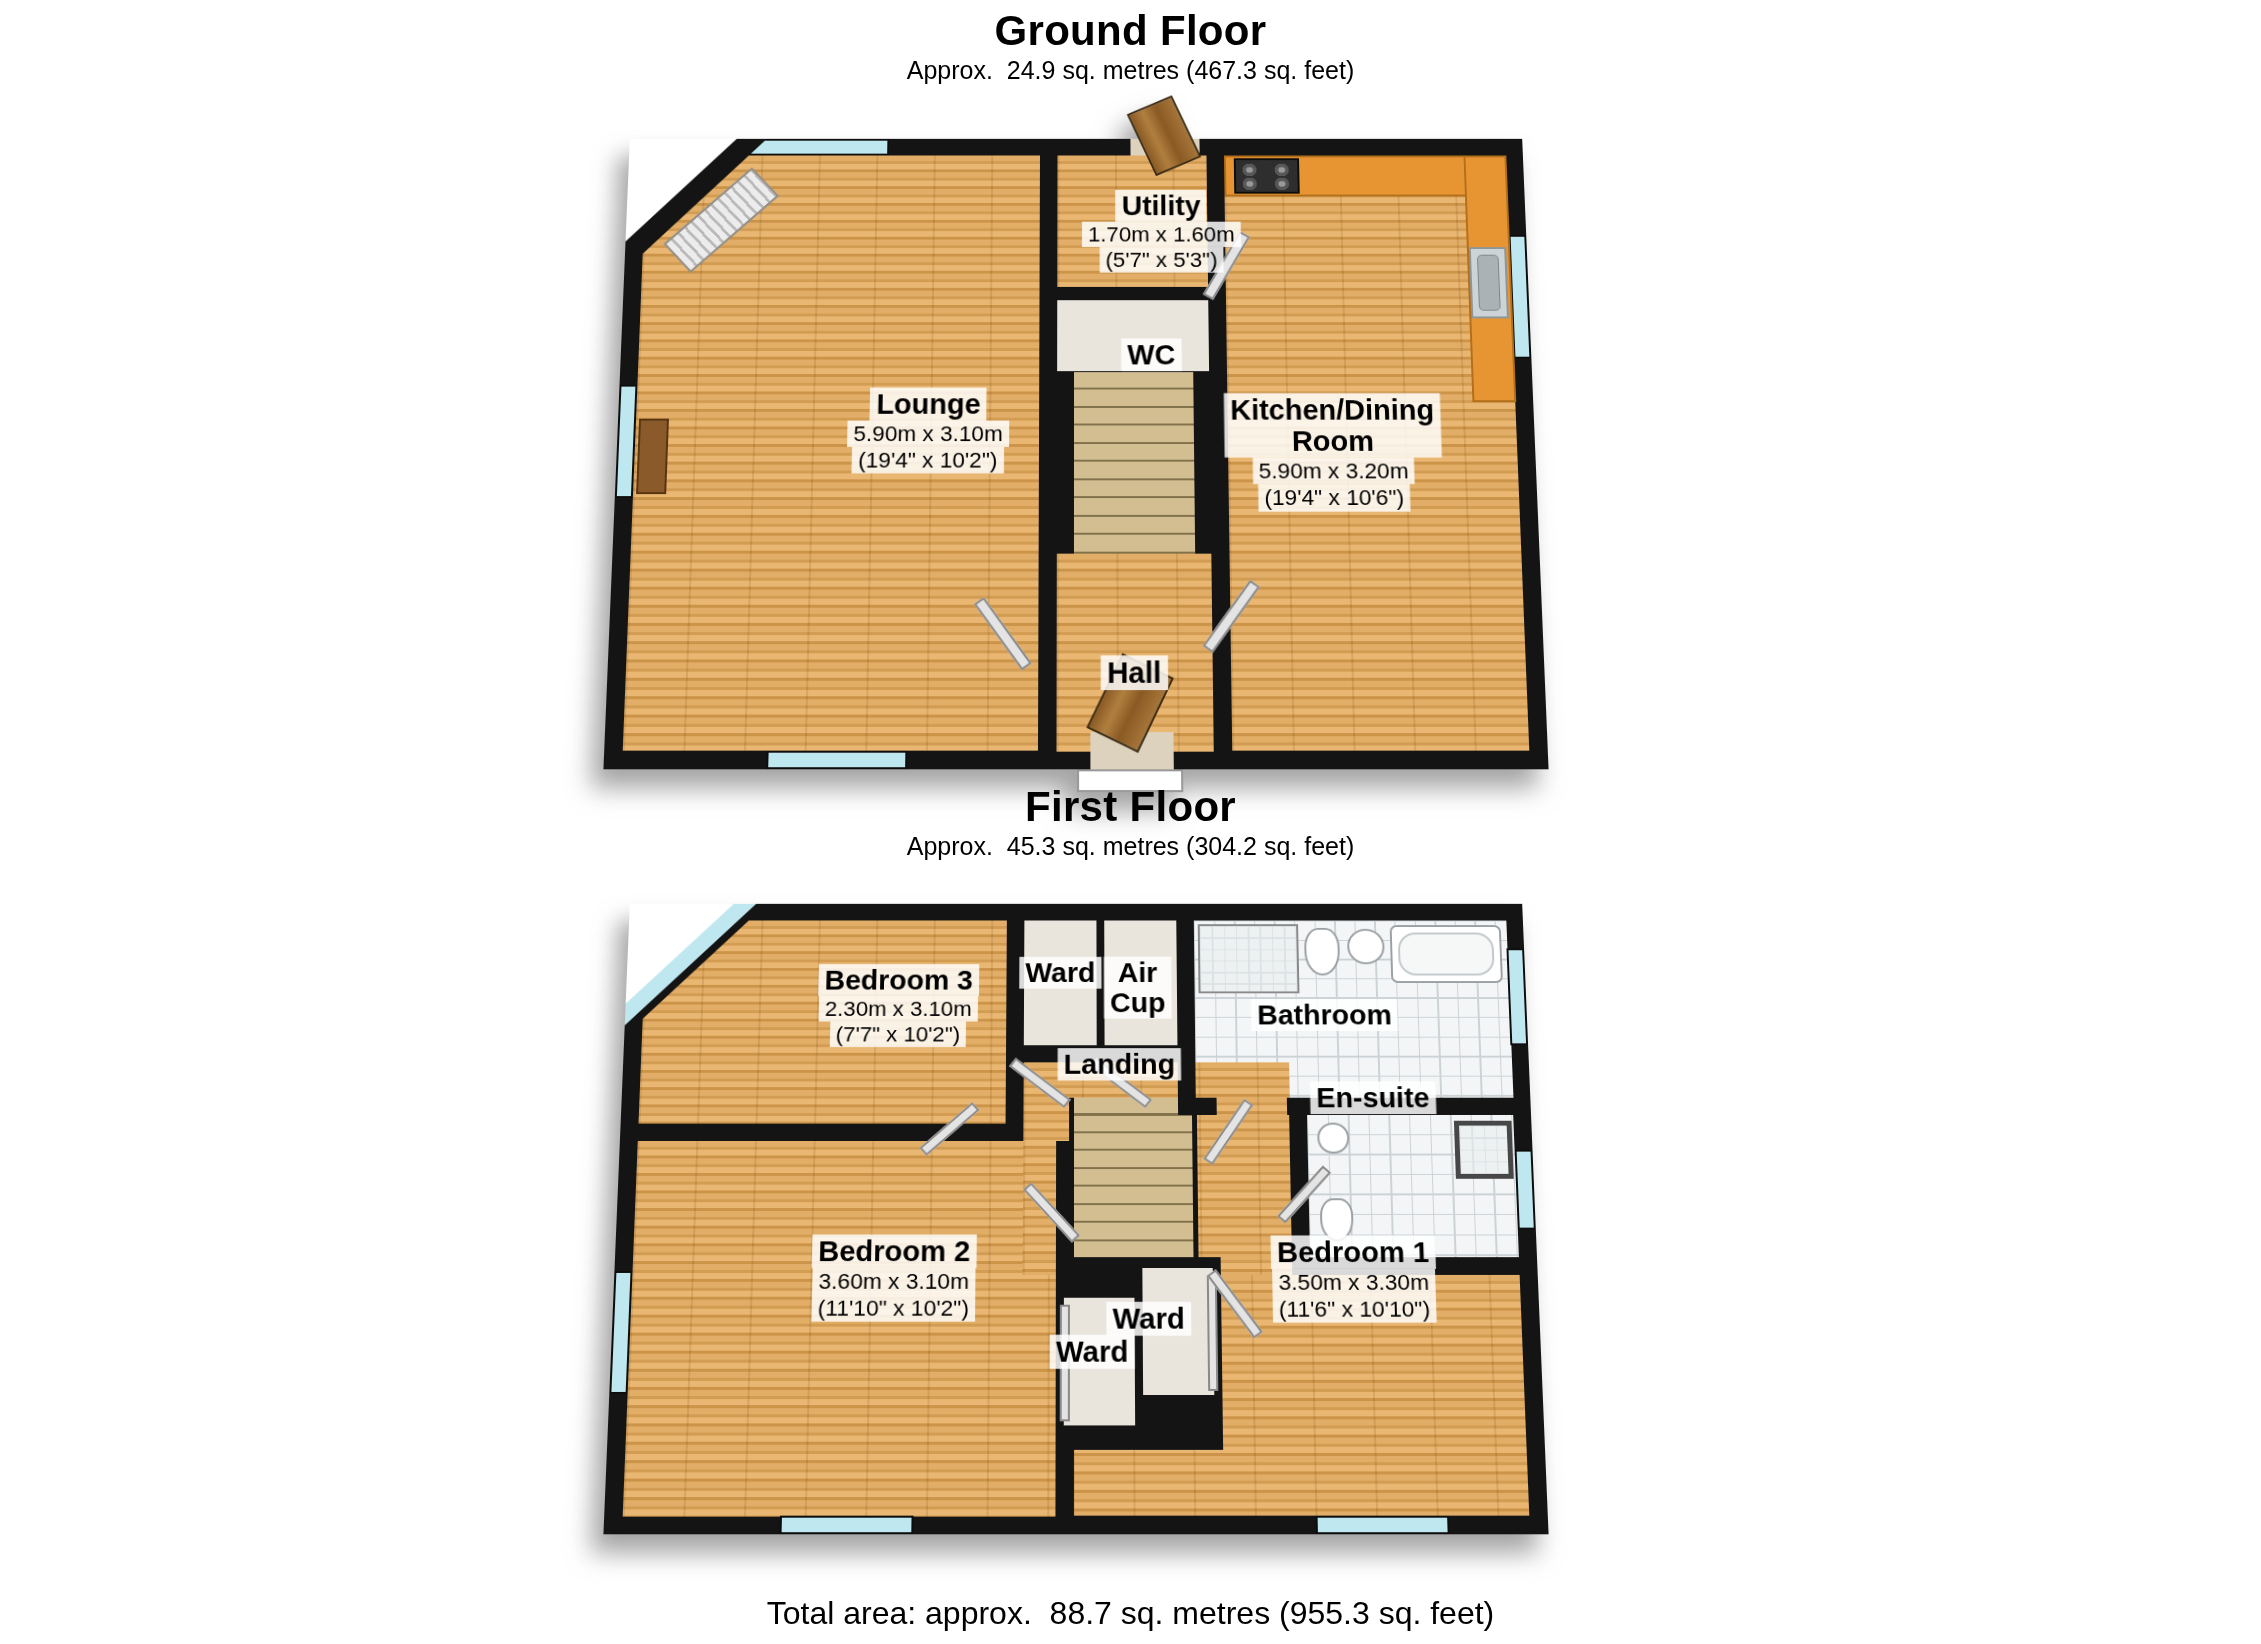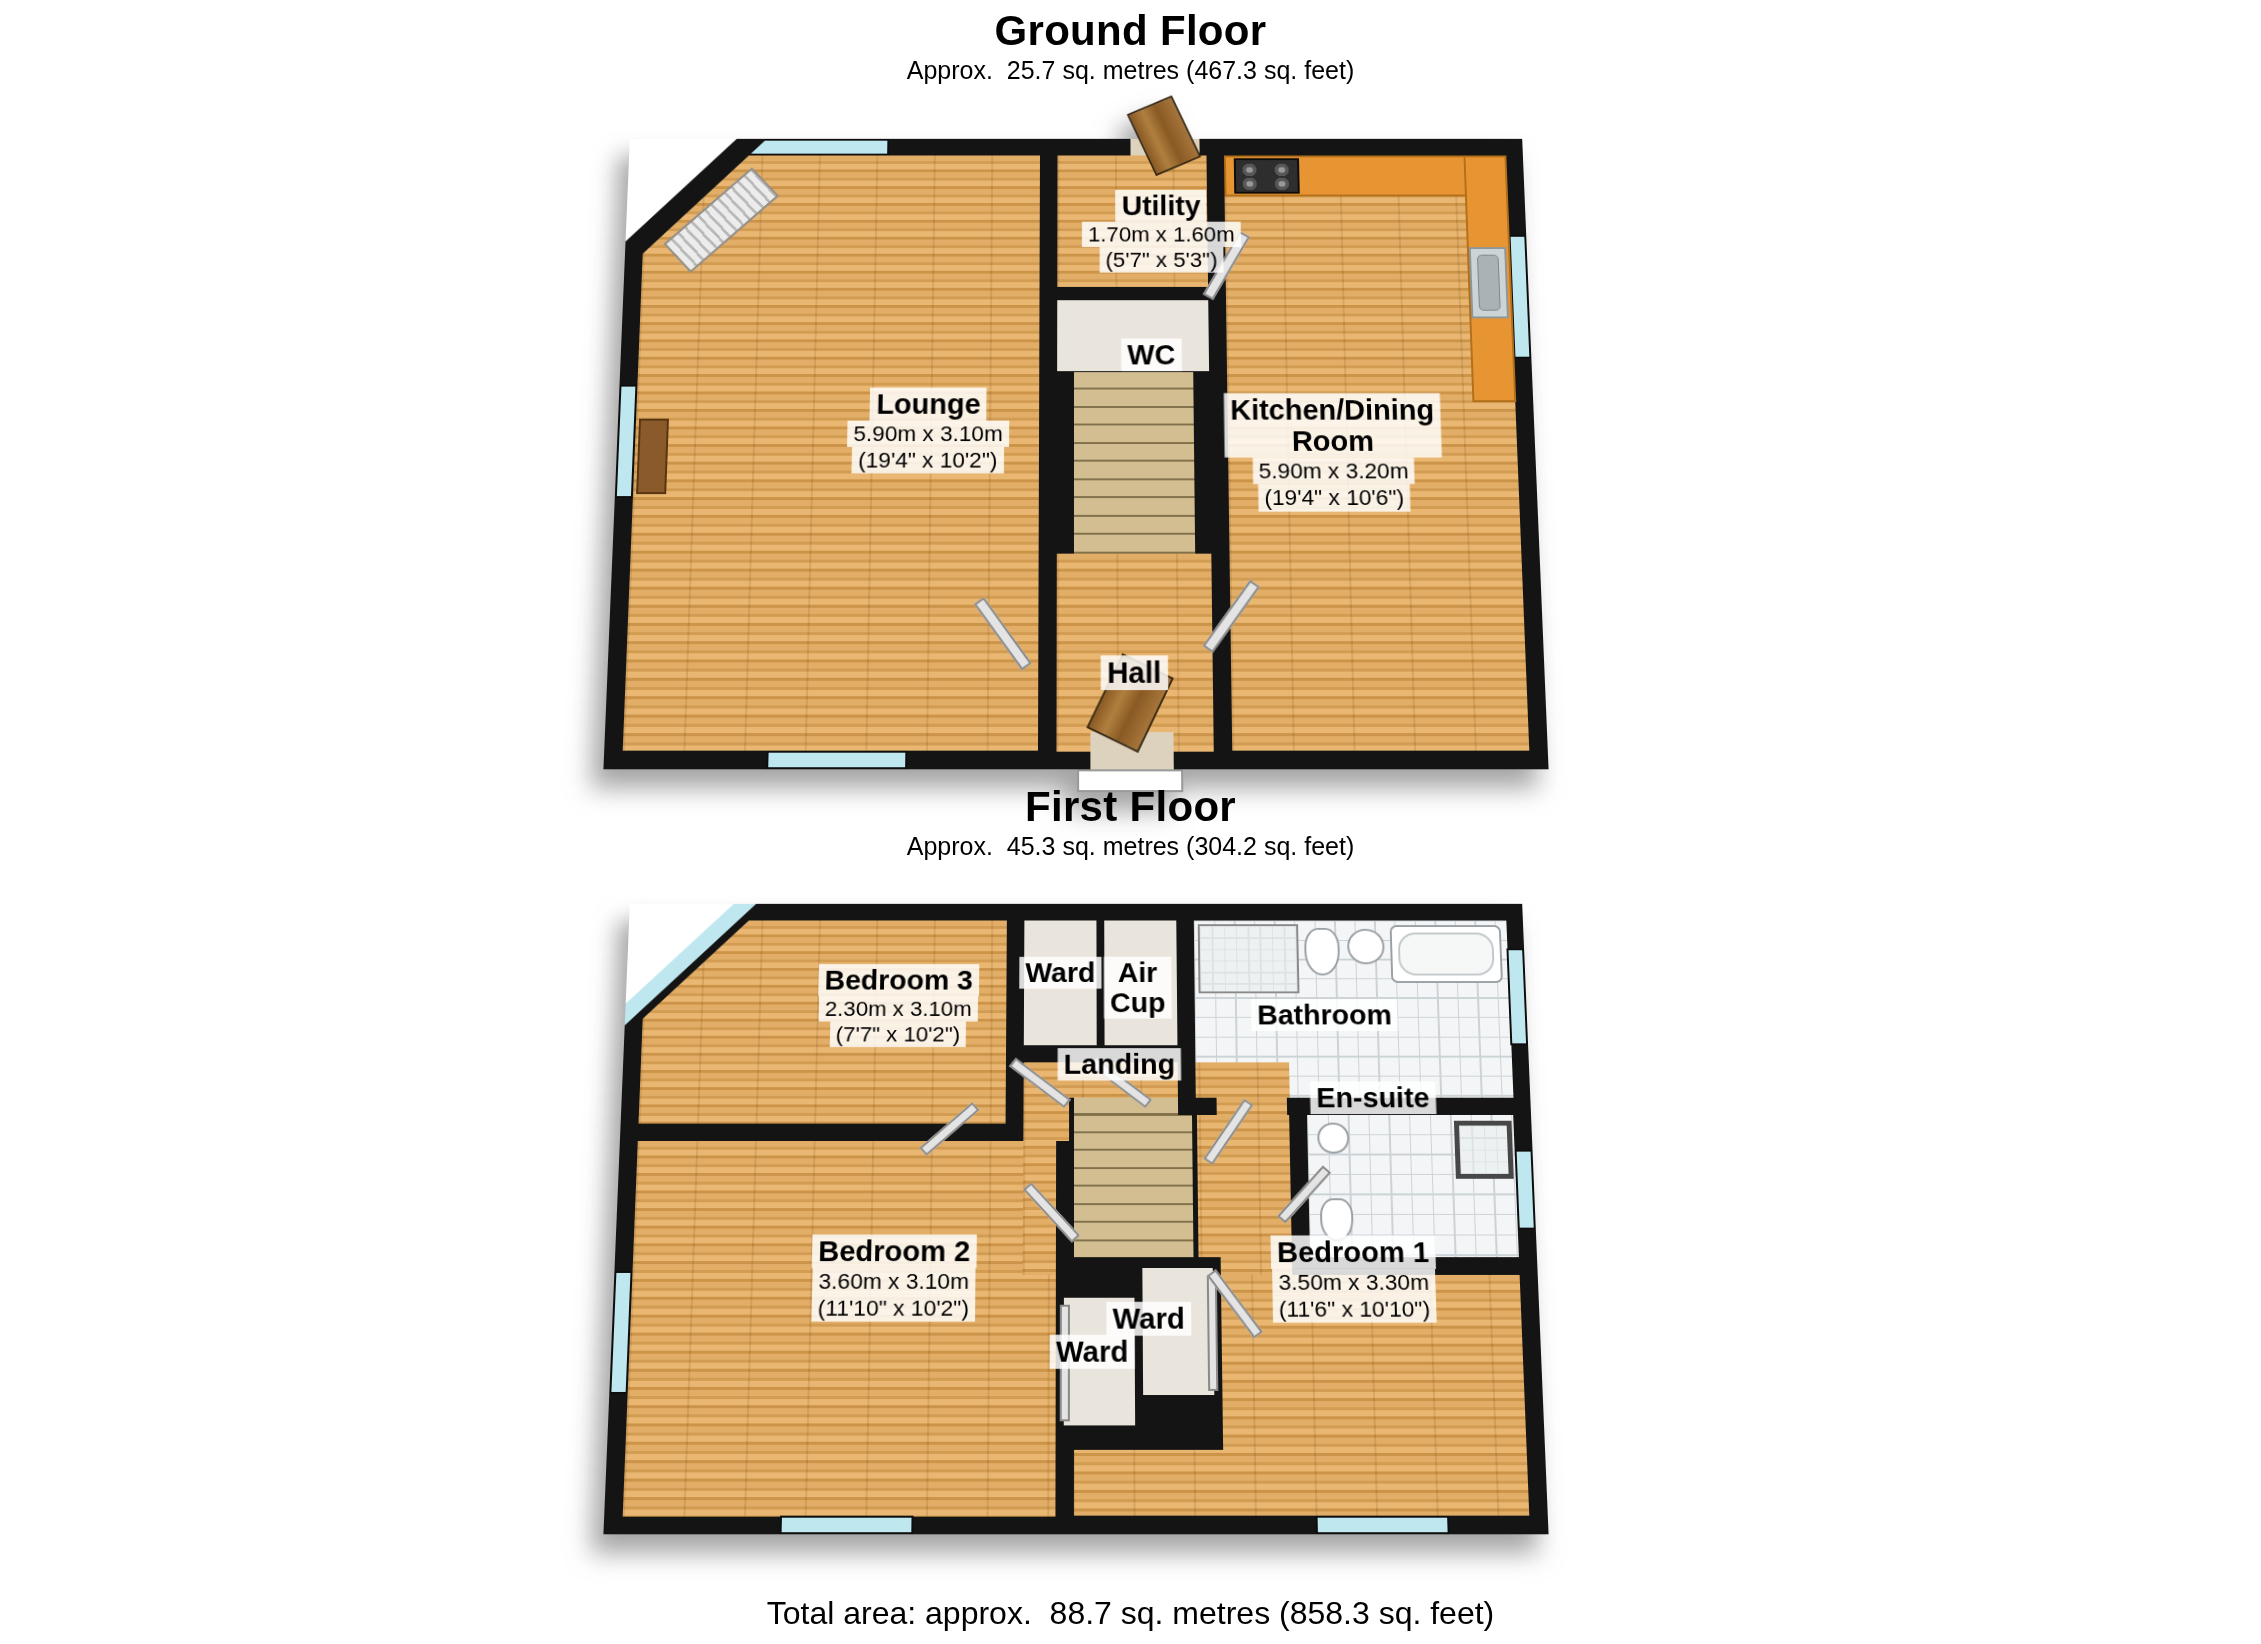--- a/index.html
+++ b/index.html
@@ -56,21 +56,21 @@
          background:rgba(255,255,255,0.84);padding:0.7px 6.2px}
   .rdim{display:inline-block;font-size:22.6px;line-height:1.14;
         background:rgba(255,255,255,0.84);padding:0.7px 6.2px}
   .wrap-kitchen{max-width:233px}
   .wrap-air{max-width:69px}
 </style>
 </head>
 <body>
 
 <div class="hdr title" style="top:6.9px">Ground Floor</div>
-<div class="hdr subtitle" style="top:56px">Approx.  25.7 sq. metres (467.3 sq. feet)</div>
+<div class="hdr subtitle" style="top:56px">Approx.  24.9 sq. metres (467.3 sq. feet)</div>
 
 <div class="plan" style="left:617px;top:123px">
 
   <div class="a wood" style="left:18px;top:18px;width:404px;height:608px"></div>
   <div class="a wood" style="left:440px;top:18px;width:153px;height:140px"></div>
   <div class="a pale" style="left:440px;top:171px;width:153px;height:75px"></div>
   <div class="a stairs" style="left:452px;top:247px;width:130px;height:185px"></div>
   <div class="a wood" style="left:440px;top:432px;width:153px;height:195px"></div>
   <div class="a wood" style="left:611px;top:18px;width:289px;height:608px"></div>
 
@@ -229,14 +229,14 @@
   <div class="label" style="left:475px;top:465px">
     <span class="rname">Ward</span>
   </div>
   <div class="label" style="left:735px;top:392px">
     <span class="rname">Bedroom 1</span>
     <span class="rdim">3.50m x 3.30m</span>
     <span class="rdim">(11'6" x 10'10")</span>
   </div>
 </div>
 
-<div class="hdr footer" style="top:1595px">Total area: approx.  88.7 sq. metres (858.3 sq. feet)</div>
+<div class="hdr footer" style="top:1595px">Total area: approx.  88.7 sq. metres (955.3 sq. feet)</div>
 
 
 </body></html>

